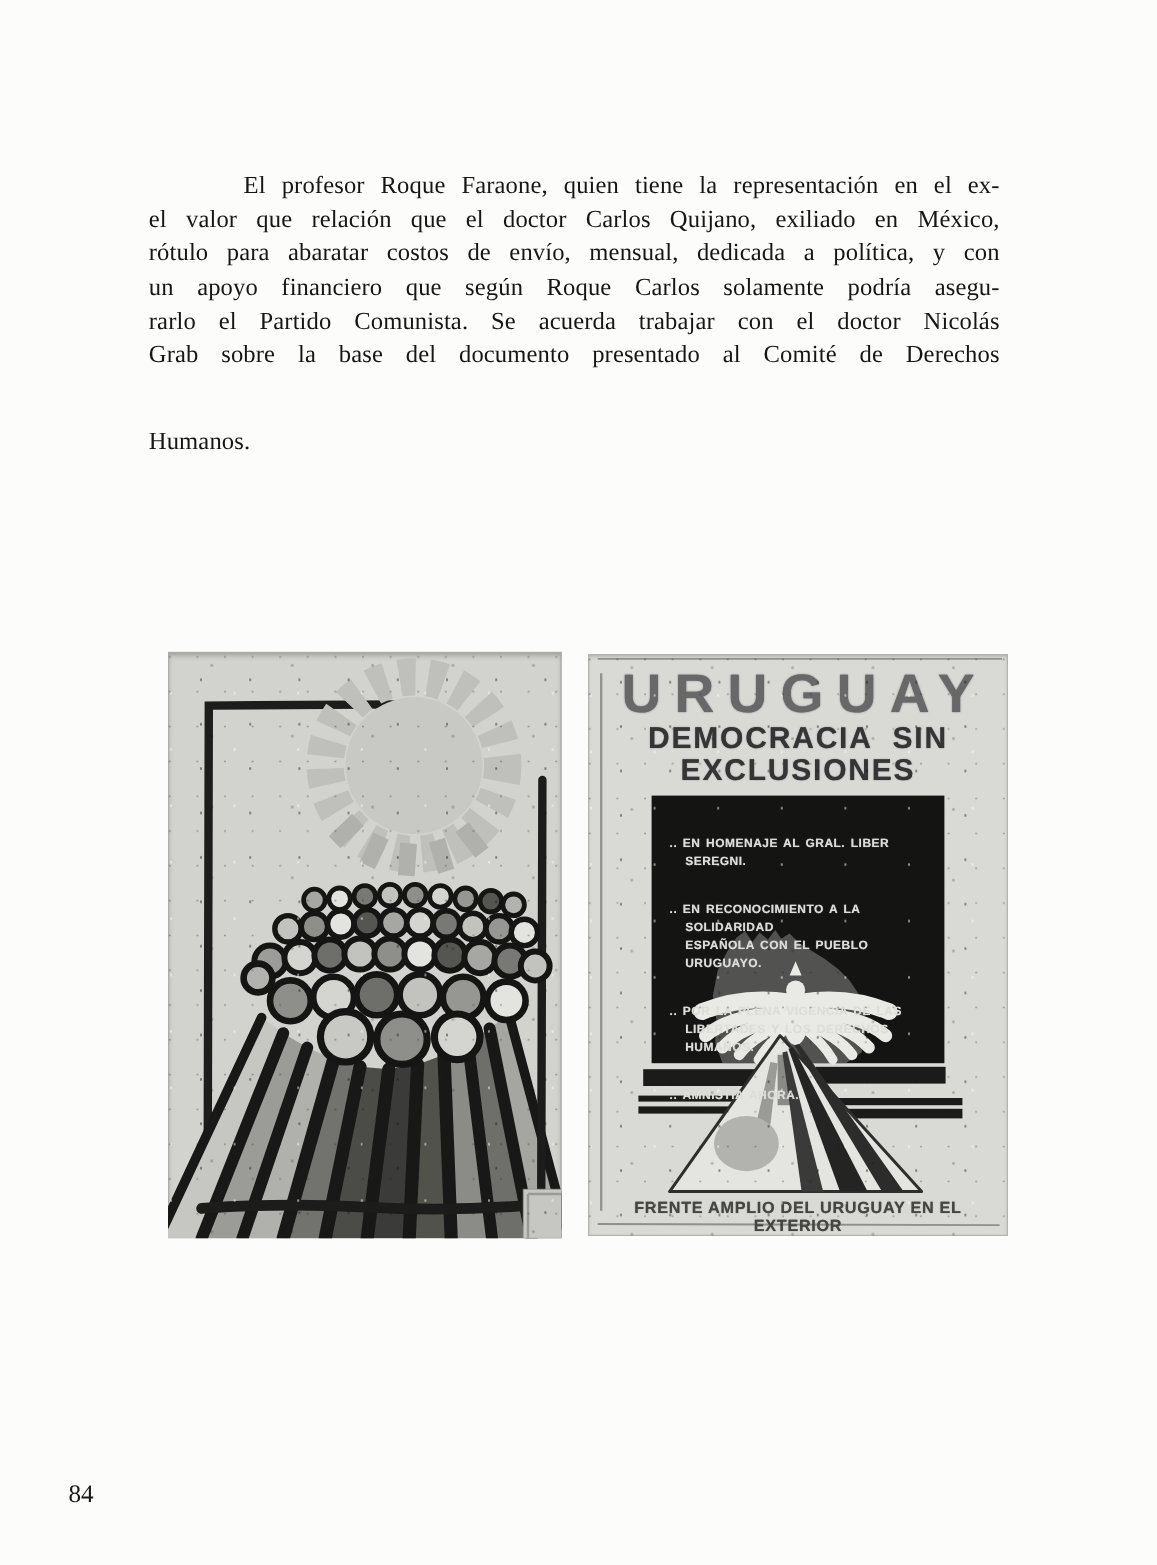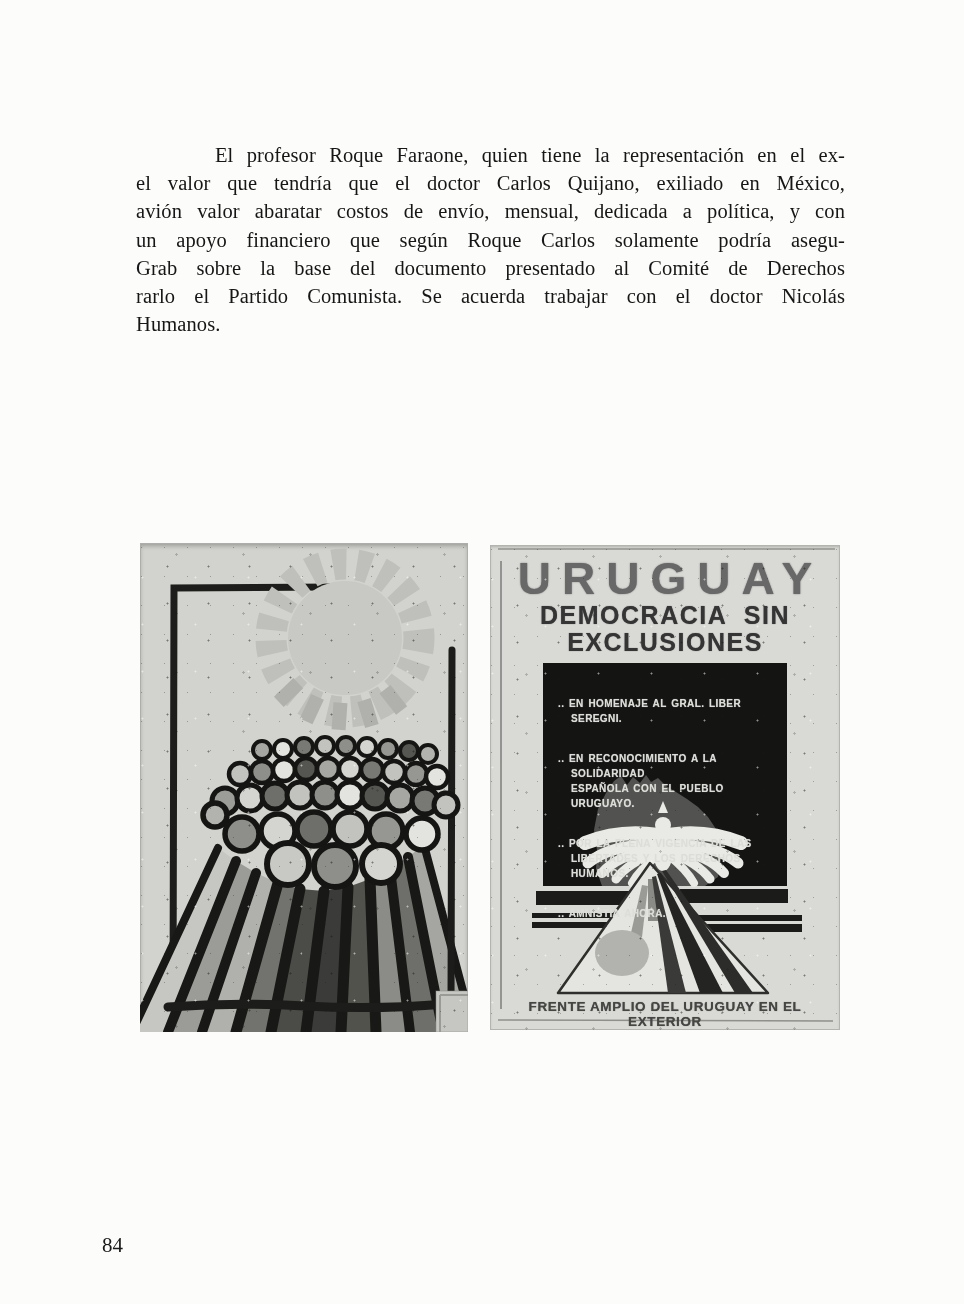--- a/index.html
+++ b/index.html
@@ -6,27 +6,27 @@
   body{
     width:964px;height:1304px;
     background:#fcfcfa;
     font-family:"Liberation Serif", serif;
     position:relative;overflow:hidden;
   }
   .page{position:absolute;inset:0;}
 
   
   .paragraph{
-    position:absolute;left:136px;top:141px;width:709px;
+    position:absolute;left:124px;top:141px;width:709px;
     font-size:20.5px;line-height:28.2px;color:#161616;
     letter-spacing:.1px;
   }
   .pline{text-align:justify;text-align-last:justify;white-space:normal;}
   .pline.first{text-indent:79px;}
-  .pline.last{text-align:left;text-align-last:left;}
+  .pline.last{text-align:left;text-align-last:left;margin-top:44px;}
 
   
   figure{margin:0;}
   .photo{position:absolute;overflow:hidden;}
   #photo-left{
     left:140px;top:543px;width:328px;height:489px;
     background:#d2d2ce;
     box-shadow:inset 0 0 0 1px #adadaa, inset 0 3px 4px rgba(60,60,58,.35);
   }
   #photo-right{
@@ -74,35 +74,35 @@
   .rp-bullet{padding-left:13px;text-indent:-13px;margin-bottom:10px;}
   .rp-footer{
     position:absolute;left:0;top:454px;width:350px;text-align:center;
     font-size:13.5px;font-weight:bold;letter-spacing:.6px;
     color:#454543;text-shadow:0 0 .8px rgba(70,70,68,.8);
   }
 
   
   .pageno{
     position:absolute;left:57px;top:1233px;
-    font-size:21px;color:#1a1a1a;margin-left:45px;
+    font-size:21px;color:#1a1a1a;
   }
 </style>
 </head>
 <body>
 
 <div class="page">
 
   <div class="paragraph">
     <div class="pline first">El profesor Roque Faraone, quien tiene la representación en el ex-</div>
-    <div class="pline">el valor que tendría que el doctor Carlos Quijano, exiliado en México,</div>
-    <div class="pline">avión valor abaratar costos de envío, mensual, dedicada a política, y con</div>
+    <div class="pline">el valor que relación que el doctor Carlos Quijano, exiliado en México,</div>
+    <div class="pline">rótulo para abaratar costos de envío, mensual, dedicada a política, y con</div>
     <div class="pline">un apoyo financiero que según Roque Carlos solamente podría asegu-</div>
+    <div class="pline">rarlo el Partido Comunista. Se acuerda trabajar con el doctor Nicolás</div>
     <div class="pline">Grab sobre la base del documento presentado al Comité de Derechos</div>
-    <div class="pline">rarlo el Partido Comunista. Se acuerda trabajar con el doctor Nicolás</div>
     <div class="pline last">Humanos.</div>
   </div>
 
   <figure id="photo-left" class="photo">
     <svg width="328" height="489" viewBox="0 0 328 489">
 
       <g stroke="#1d1d1b" stroke-linecap="round" fill="none">
         <path d="M196,44 L34,45 L33,462" stroke-width="7"></path>
       </g>
 

